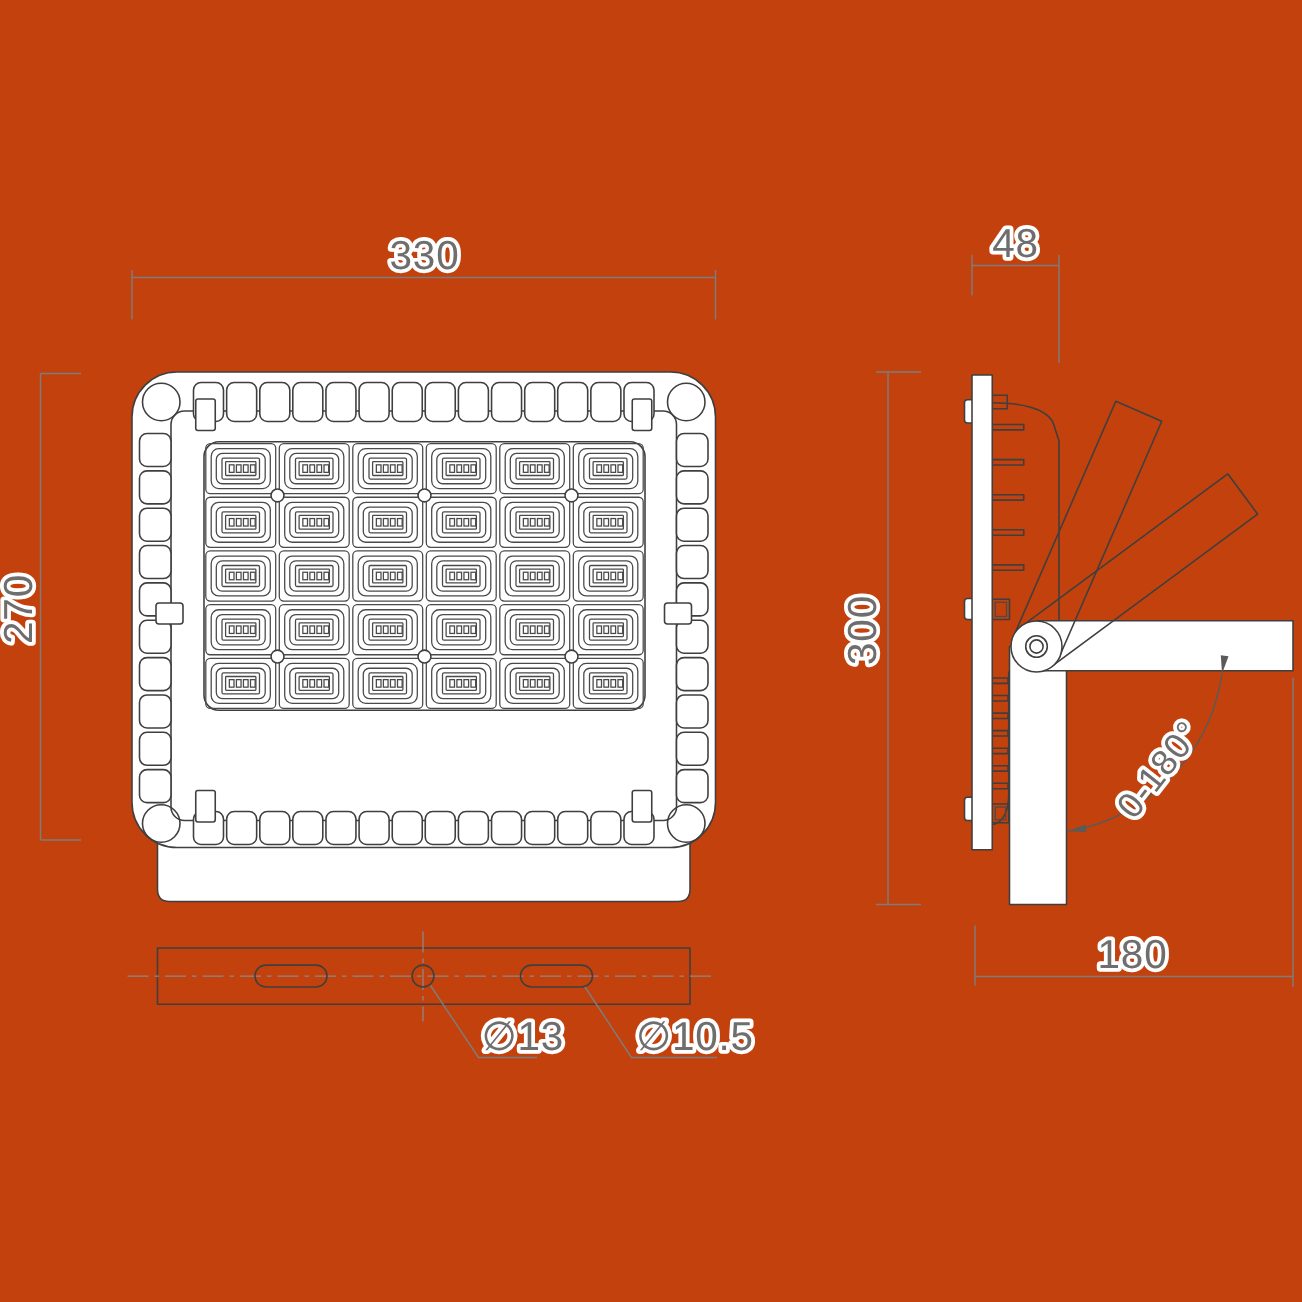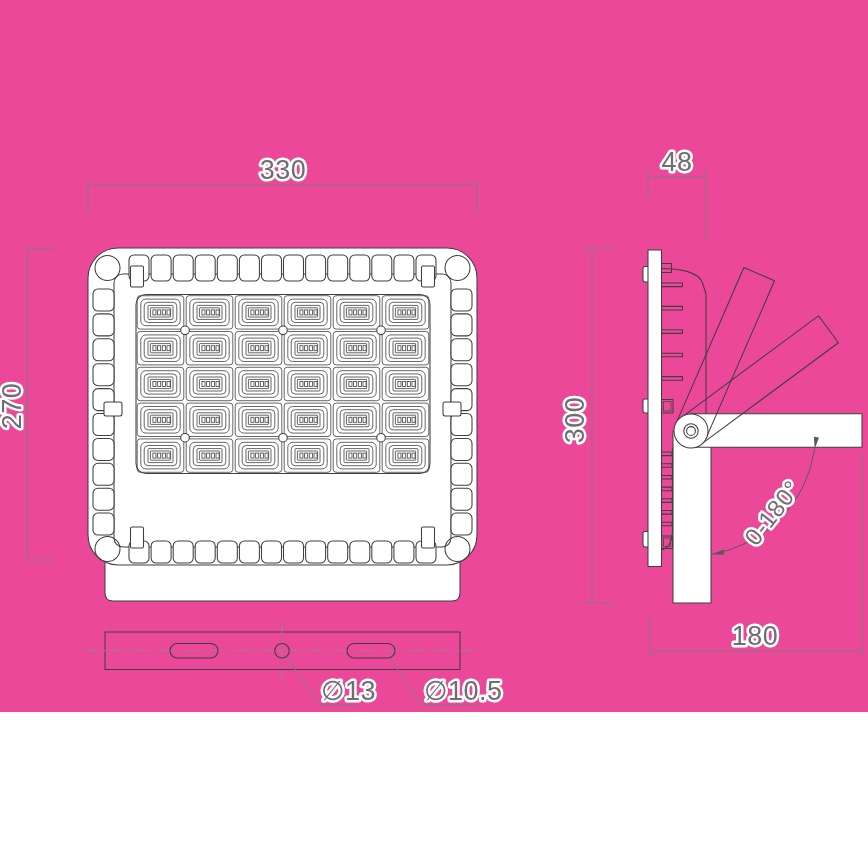--- a/index.html
+++ b/index.html
@@ -1,17 +1,17 @@
 <!DOCTYPE html>
 <html><head>
 <meta charset="utf-8">
 <title>Drawing</title>
 <style>
   html,body{margin:0;padding:0;background:#fff;}
-  .stage{width:868px;height:712px;position:relative;background:#ec4899;overflow:hidden;}
+  .stage{width:868px;height:868px;position:relative;background:#c2410c;overflow:hidden;}
   svg{display:block;}
   
   .p  {fill:none;stroke:#3f3f3f;stroke-width:1.05;stroke-linejoin:round;stroke-linecap:round;}
   
   .pw {fill:#ffffff;stroke:#3f3f3f;stroke-width:1.05;stroke-linejoin:round;}
   
   .pt {fill:none;stroke:#4a4a4a;stroke-width:0.85;}
   
   .d  {fill:none;stroke:#7d7d7d;stroke-width:0.95;}
   .arc{fill:none;stroke:#5a5a5a;stroke-width:1;}

